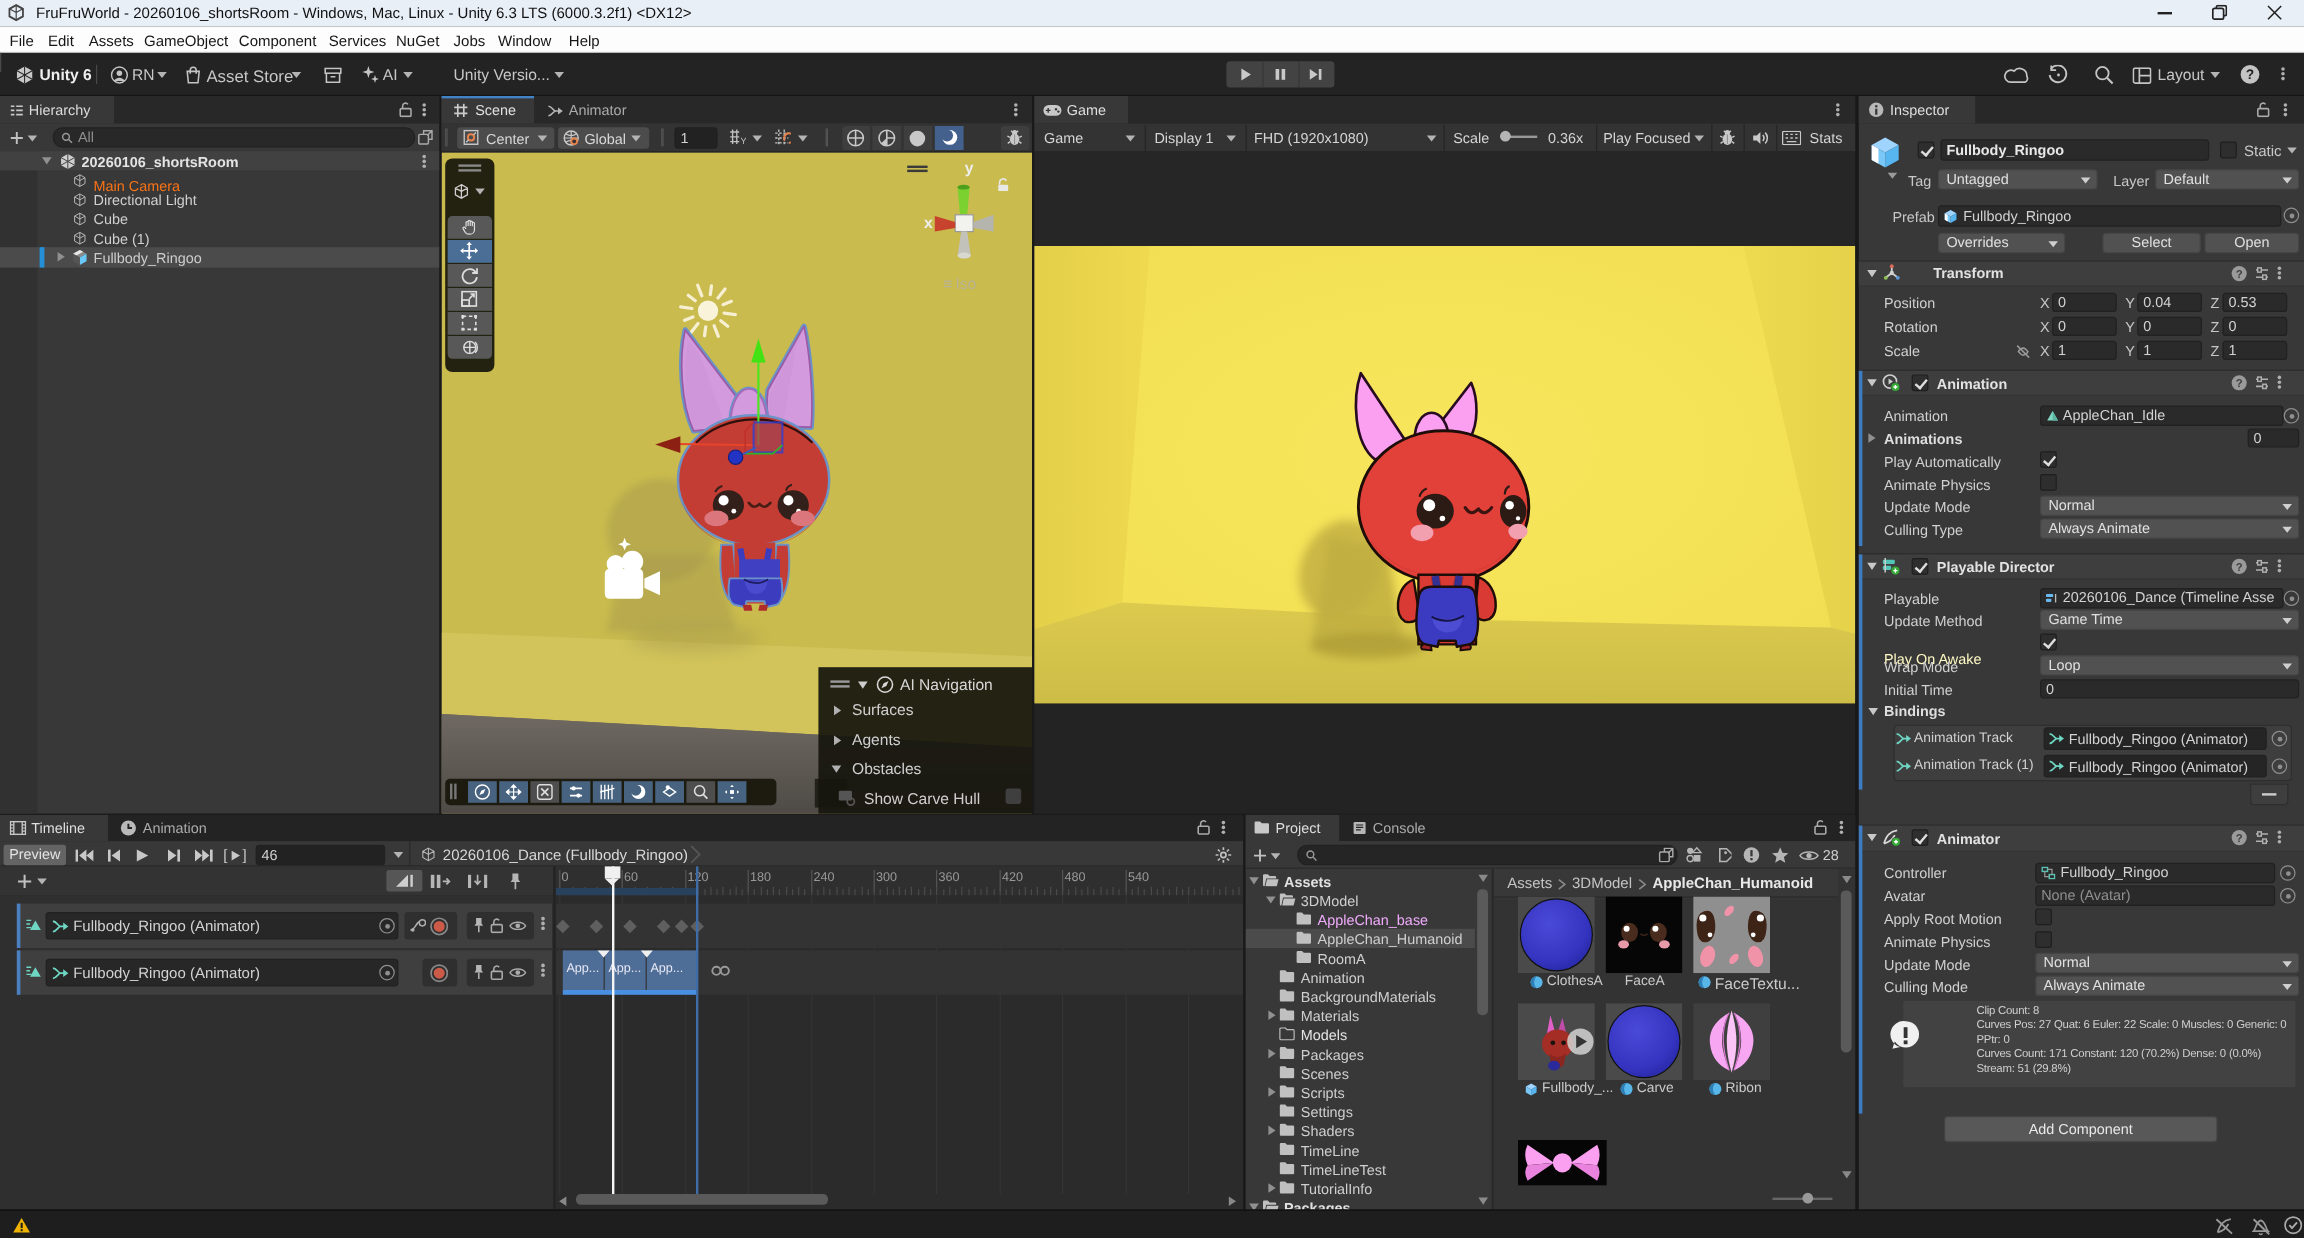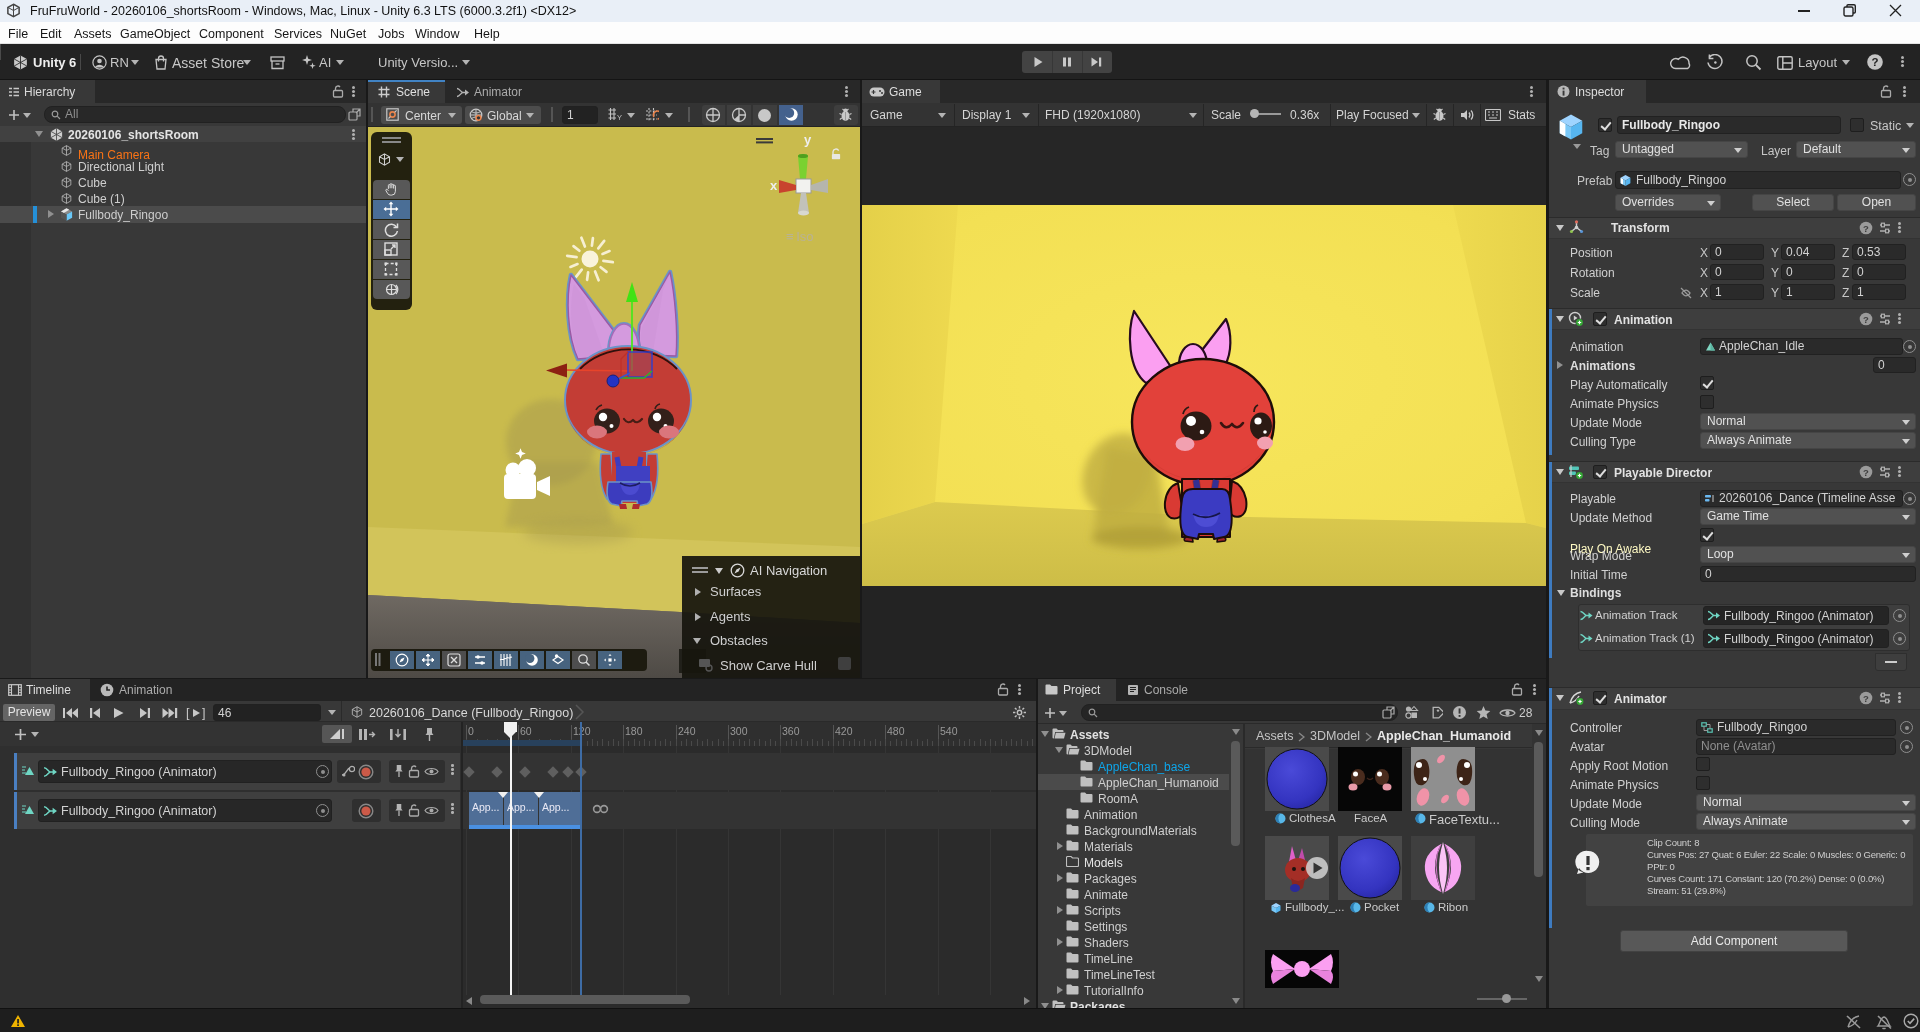--- a/index.html
+++ b/index.html
@@ -1266,21 +1266,21 @@
     <div class="tx b" style="left:32px;top:49px;color:#e2e2e2">Assets</div>
     <div class="trd" style="left:17px;top:68px"></div>
     <svg width="14" height="11" style="left:28px;top:65px" viewBox="0 0 14 11">
       <path d="M0.5 1.5 A1 1 0 0 1 1.5 0.5 H4.5 L6 2 H10.5 A1 1 0 0 1 11.5 3 V4 H3.2 L1.8 10.5 H1.5 A1 1 0 0 1 0.5 9.5 Z" fill="#c0c0c0"></path>
       <path d="M3.8 4.8 H13.5 L12 10.5 H2.5 Z" fill="#c0c0c0"></path>
     </svg>
     <div class="tx " style="left:46px;top:65px;color:#cfcfcf">3DModel</div>
     <svg width="13" height="11" style="left:42px;top:81px" viewBox="0 0 13 11">
       <path d="M0.5 1.5 A1 1 0 0 1 1.5 0.5 H5 L6.5 2 H11.5 A1 1 0 0 1 12.5 3 V9.5 A1 1 0 0 1 11.5 10.5 H1.5 A1 1 0 0 1 0.5 9.5 Z" fill="#c0c0c0"></path>
     </svg>
-    <div class="tx " style="left:60px;top:81px;color:#0ea5e9">AppleChan_base</div>
+    <div class="tx " style="left:60px;top:81px;color:#f0abfc">AppleChan_base</div>
     <div class="a" style="left:0;top:95px;width:191px;height:16px;background:#4b4b4b"></div>
     <svg width="13" height="11" style="left:42px;top:97px" viewBox="0 0 13 11">
       <path d="M0.5 1.5 A1 1 0 0 1 1.5 0.5 H5 L6.5 2 H11.5 A1 1 0 0 1 12.5 3 V9.5 A1 1 0 0 1 11.5 10.5 H1.5 A1 1 0 0 1 0.5 9.5 Z" fill="#c0c0c0"></path>
     </svg>
     <div class="tx " style="left:60px;top:97px;color:#cfcfcf">AppleChan_Humanoid</div>
     <svg width="13" height="11" style="left:42px;top:113px" viewBox="0 0 13 11">
       <path d="M0.5 1.5 A1 1 0 0 1 1.5 0.5 H5 L6.5 2 H11.5 A1 1 0 0 1 12.5 3 V9.5 A1 1 0 0 1 11.5 10.5 H1.5 A1 1 0 0 1 0.5 9.5 Z" fill="#c0c0c0"></path>
     </svg>
     <div class="tx " style="left:60px;top:113px;color:#cfcfcf">RoomA</div>
     <svg width="13" height="11" style="left:28px;top:129px" viewBox="0 0 13 11">
@@ -1301,21 +1301,21 @@
     </svg>
     <div class="tx " style="left:46px;top:177px;color:#e5e5e5">Models</div>
     <div class="trr" style="left:19px;top:195px"></div>
     <svg width="13" height="11" style="left:28px;top:193px" viewBox="0 0 13 11">
       <path d="M0.5 1.5 A1 1 0 0 1 1.5 0.5 H5 L6.5 2 H11.5 A1 1 0 0 1 12.5 3 V9.5 A1 1 0 0 1 11.5 10.5 H1.5 A1 1 0 0 1 0.5 9.5 Z" fill="#c0c0c0"></path>
     </svg>
     <div class="tx " style="left:46px;top:193px;color:#cfcfcf">Packages</div>
     <svg width="13" height="11" style="left:28px;top:209px" viewBox="0 0 13 11">
       <path d="M0.5 1.5 A1 1 0 0 1 1.5 0.5 H5 L6.5 2 H11.5 A1 1 0 0 1 12.5 3 V9.5 A1 1 0 0 1 11.5 10.5 H1.5 A1 1 0 0 1 0.5 9.5 Z" fill="#c0c0c0"></path>
     </svg>
-    <div class="tx " style="left:46px;top:209px;color:#cfcfcf">Animate</div>
+    <div class="tx " style="left:46px;top:209px;color:#cfcfcf">Scenes</div>
     <div class="trr" style="left:19px;top:227px"></div>
     <svg width="13" height="11" style="left:28px;top:225px" viewBox="0 0 13 11">
       <path d="M0.5 1.5 A1 1 0 0 1 1.5 0.5 H5 L6.5 2 H11.5 A1 1 0 0 1 12.5 3 V9.5 A1 1 0 0 1 11.5 10.5 H1.5 A1 1 0 0 1 0.5 9.5 Z" fill="#c0c0c0"></path>
     </svg>
     <div class="tx " style="left:46px;top:225px;color:#cfcfcf">Scripts</div>
     <svg width="13" height="11" style="left:28px;top:241px" viewBox="0 0 13 11">
       <path d="M0.5 1.5 A1 1 0 0 1 1.5 0.5 H5 L6.5 2 H11.5 A1 1 0 0 1 12.5 3 V9.5 A1 1 0 0 1 11.5 10.5 H1.5 A1 1 0 0 1 0.5 9.5 Z" fill="#c0c0c0"></path>
     </svg>
     <div class="tx " style="left:46px;top:241px;color:#cfcfcf">Settings</div>
     <div class="trr" style="left:19px;top:259px"></div>
@@ -1436,21 +1436,21 @@
  <svg width="12" height="12" style="left:232px;top:223px" viewBox="0 0 24 24">
       <path d="M12 2 L21 7 L12 12 L3 7 Z" fill="#9fd4ff"></path>
       <path d="M12 12 L21 7 L21 17 L12 22 Z" fill="#57b6f0"></path>
       <path d="M12 12 L3 7 L3 17 L12 22 Z" fill="#7ac8f7"></path>
     </svg>
  <div class="tx" style="left:247px;top:222px;font-size:11.5px;color:#cacaca">Fullbody_...</div>
  <svg width="11" height="11" style="left:312px;top:223px" viewBox="0 0 11 11">
       <circle cx="5.5" cy="5.5" r="5" fill="#58b7e8"></circle>
       <path d="M5.5 0.5 A5 5 0 0 0 5.5 10.5 A7 7 0 0 1 5.5 0.5" fill="#2d7fb5"></path>
     </svg>
- <div class="tx" style="left:326px;top:222px;font-size:11.5px;color:#cacaca">Pocket</div>
+ <div class="tx" style="left:326px;top:222px;font-size:11.5px;color:#cacaca">Carve</div>
  <svg width="11" height="11" style="left:386px;top:223px" viewBox="0 0 11 11">
       <circle cx="5.5" cy="5.5" r="5" fill="#58b7e8"></circle>
       <path d="M5.5 0.5 A5 5 0 0 0 5.5 10.5 A7 7 0 0 1 5.5 0.5" fill="#2d7fb5"></path>
     </svg>
  <div class="tx" style="left:400px;top:222px;font-size:11.5px;color:#cacaca">Ribon</div>
 
  <svg width="74" height="38" style="left:227px;top:271px" viewBox="0 0 74 38">
       <rect width="74" height="38" fill="#060606"></rect>
       <path d="M30 19 L8 4 Q4 12 8 21 L30 19 Z" fill="#fb9ff1"></path>
       <path d="M30 19 L8 34 Q4 26 8 21 Z" fill="#e983dd"></path>

